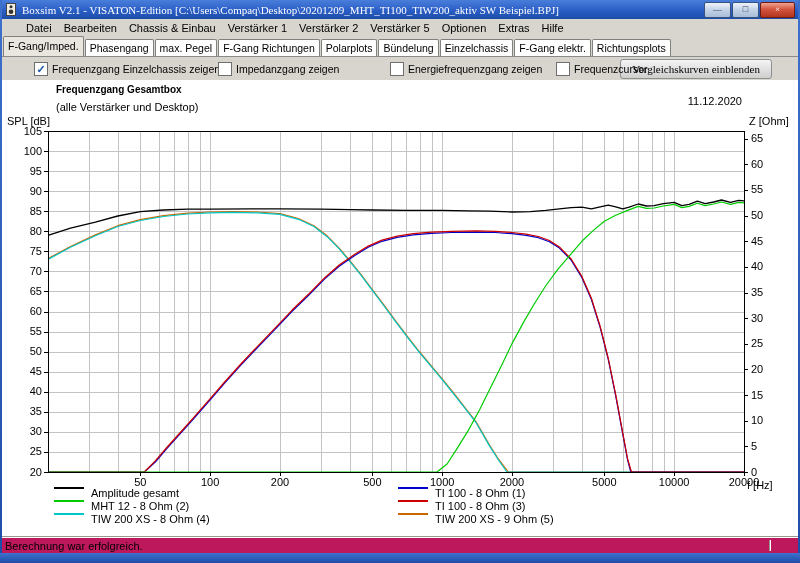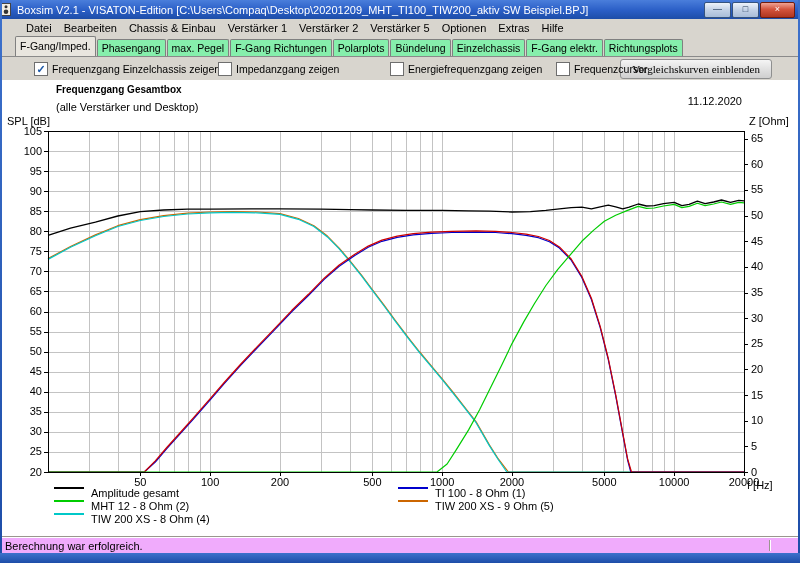--- a/index.html
+++ b/index.html
@@ -4,33 +4,33 @@
 <style>
   html,body{margin:0;padding:0;background:#9aa4b0;}
   .window{position:relative;width:800px;height:563px;background:#d8d5ce;
           font-family:"Liberation Sans",sans-serif;font-size:11px;color:#000;overflow:hidden;}
   
   .frame-l,.frame-r{position:absolute;top:0;bottom:0;width:2px;background:linear-gradient(#3d71cc,#1d4da8);z-index:60;}
   .frame-l{left:0}.frame-r{right:0}
   .bottomstrip{position:absolute;left:0;top:553px;right:0;height:10px;background:linear-gradient(#3d71cc,#1d4da8);z-index:60;}
   
   .titlebar{position:absolute;left:0;top:0;right:0;height:19px;background:linear-gradient(#4a7edb,#2a5ec6 55%,#1d4da8);
-            color:#fff;display:flex;align-items:center;gap:4px;z-index:50;}
+            color:#fff;display:flex;align-items:center;gap:4px;padding-left:5px;z-index:50;font-family:Liberation Serif, serif;}
   .title-text{white-space:nowrap;overflow:hidden;font-size:11px;}
   .win-btns{position:absolute;right:5px;top:2px;display:flex;gap:1px;}
   .wbtn{height:14px;min-width:25px;border:1px solid #35537e;border-radius:2px;text-align:center;
         background:linear-gradient(#eef3fa,#c2d1e6 50%,#a9bdd8);color:#18304f;font-size:9px;line-height:13px;cursor:default;}
   .wbtn.close{min-width:33px;background:linear-gradient(#f0a394,#d4543d 45%,#b03620);color:#fff;border-color:#701c0e;}
   
   .menubar{position:absolute;top:19px;left:0;right:0;height:17px;background:#d8d5ce;display:flex;align-items:center;padding-left:20px;}
   .menu-item{padding:1px 6px;}
   
-  .tabstrip{position:absolute;top:36px;left:12px;right:0;height:20px;display:flex;align-items:flex-end;padding-left:3px;}
+  .tabstrip{position:absolute;top:36px;left:0;right:0;height:20px;display:flex;align-items:flex-end;padding-left:3px;}
   .tab{height:16px;line-height:16px;padding:0 4px;font-size:10.5px;border:1px solid #808080;border-bottom:none;
-       border-radius:2px 2px 0 0;background:#86efac;margin-right:1px;white-space:nowrap;}
+       border-radius:2px 2px 0 0;background:#ffffff;margin-right:1px;white-space:nowrap;}
   .tab.active{height:19px;line-height:19px;background:#e9e6df;position:relative;z-index:2;}
   
   .toolbar{position:absolute;top:56px;left:0;right:0;height:24px;background:#d8d5ce;border-top:1px solid #8a8a8a;}
   .cb{position:absolute;top:5px;display:flex;align-items:center;gap:4px;font-size:10.5px;white-space:nowrap;}
   .cb:nth-of-type(1){left:34px}.cb:nth-of-type(2){left:218px}.cb:nth-of-type(3){left:390px}.cb:nth-of-type(4){left:556px}
   .box{width:12px;height:12px;background:#fff;border:1px solid #6e6e6e;display:inline-flex;align-items:center;justify-content:center;
        font-size:11px;font-weight:bold;color:#1f5aa8;line-height:11px;}
   .cmp-btn{position:absolute;right:28px;top:2px;height:20px;padding:0 11px;border:1px solid #8e8f8f;border-radius:3px;
            background:linear-gradient(#f5f5f5,#e3e3e3 45%,#cfcfcf);font-family:Liberation Serif, serif;font-size:11px;}
   
@@ -38,21 +38,21 @@
   .plot{position:absolute;left:0;top:0;width:800px;height:457px;}
   .chart-title{position:absolute;left:56px;top:4px;font-size:10px;font-weight:bold;}
   .chart-subtitle{position:absolute;left:56px;top:21px;font-size:11px;}
   .chart-date{position:absolute;right:58px;top:15px;font-size:11px;}
   .legend-col{position:absolute;display:flex;flex-direction:column;gap:1px;}
   .legend-col.c1{left:54px;top:407px}.legend-col.c2{left:398px;top:407px}
   .leg-row{display:flex;align-items:flex-start;gap:7px;height:12px;}
   .leg-swatch{width:30px;height:2px;flex:0 0 30px;}
   .leg-label{font-size:11px;white-space:nowrap;}
   
-  .statusbar{position:absolute;left:0;top:537px;right:0;height:16px;background:#f0abfc;border-top:1px solid #fff;
+  .statusbar{position:absolute;left:0;top:537px;right:0;height:16px;background:#be185d;border-top:1px solid #fff;
              box-shadow:0 -1px 0 #9a968e;padding:2px 5px;box-sizing:border-box;}
   .sb-sep{position:absolute;right:30px;top:2px;width:1px;height:11px;background:#9a968e;box-shadow:1px 0 0 #fff;}
 </style>
 </head>
 <body>
 
 <div class="window">
 
   <div class="titlebar">
     <svg class="app-icon" width="13" height="13" viewBox="0 0 13 13">
@@ -278,20 +278,24 @@
           <span class="leg-swatch" style="background: rgb(0, 200, 200);"></span>
           <span class="leg-label">TIW 200 XS - 8 Ohm (4)</span>
         </div>
       </div>
     <div class="legend-col c2">
         <div class="leg-row">
           <span class="leg-swatch" style="background: rgb(0, 0, 204);"></span>
           <span class="leg-label">TI 100 - 8 Ohm (1)</span>
         </div>
         <div class="leg-row">
+          <span class="leg-swatch" style="background: rgb(204, 0, 0);"></span>
+          <span class="leg-label">TI 100 - 8 Ohm (3)</span>
+        </div>
+        <div class="leg-row">
           <span class="leg-swatch" style="background: rgb(204, 102, 0);"></span>
           <span class="leg-label">TIW 200 XS - 9 Ohm (5)</span>
         </div>
       </div>
   </div>
 
   <div class="statusbar">
     <span>Berechnung war erfolgreich.</span>
     <span class="sb-sep"></span>
   </div>

